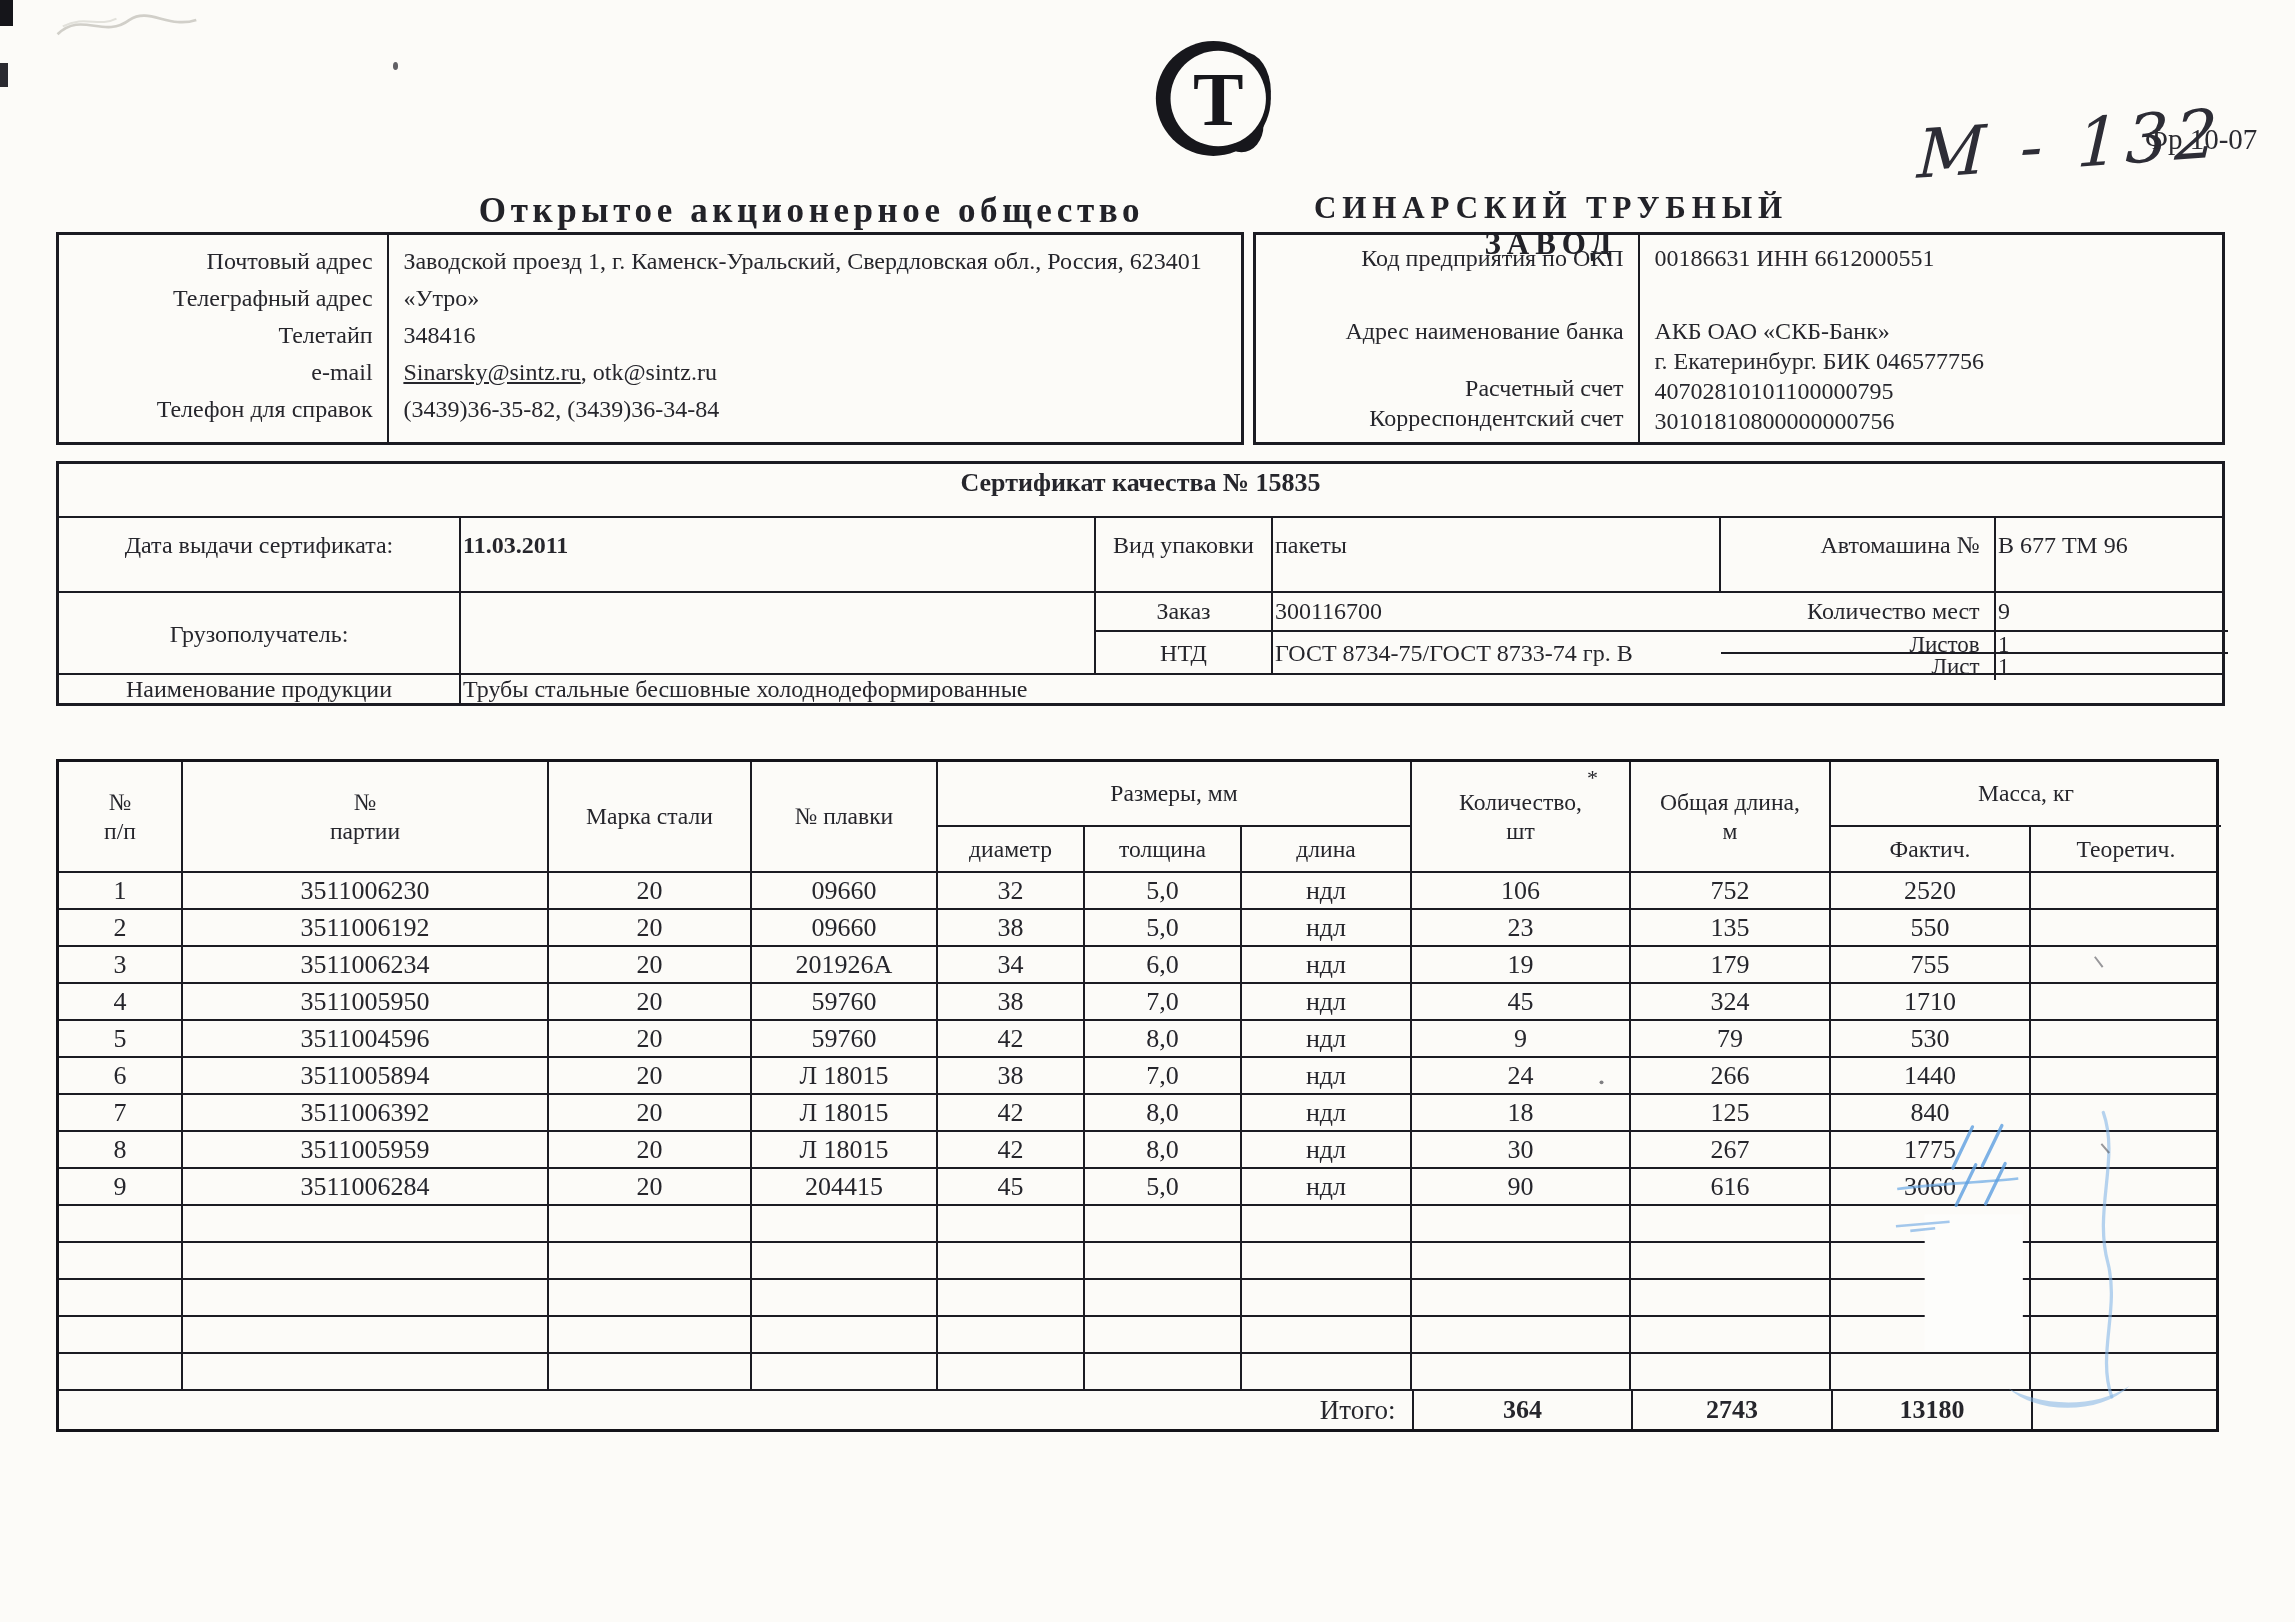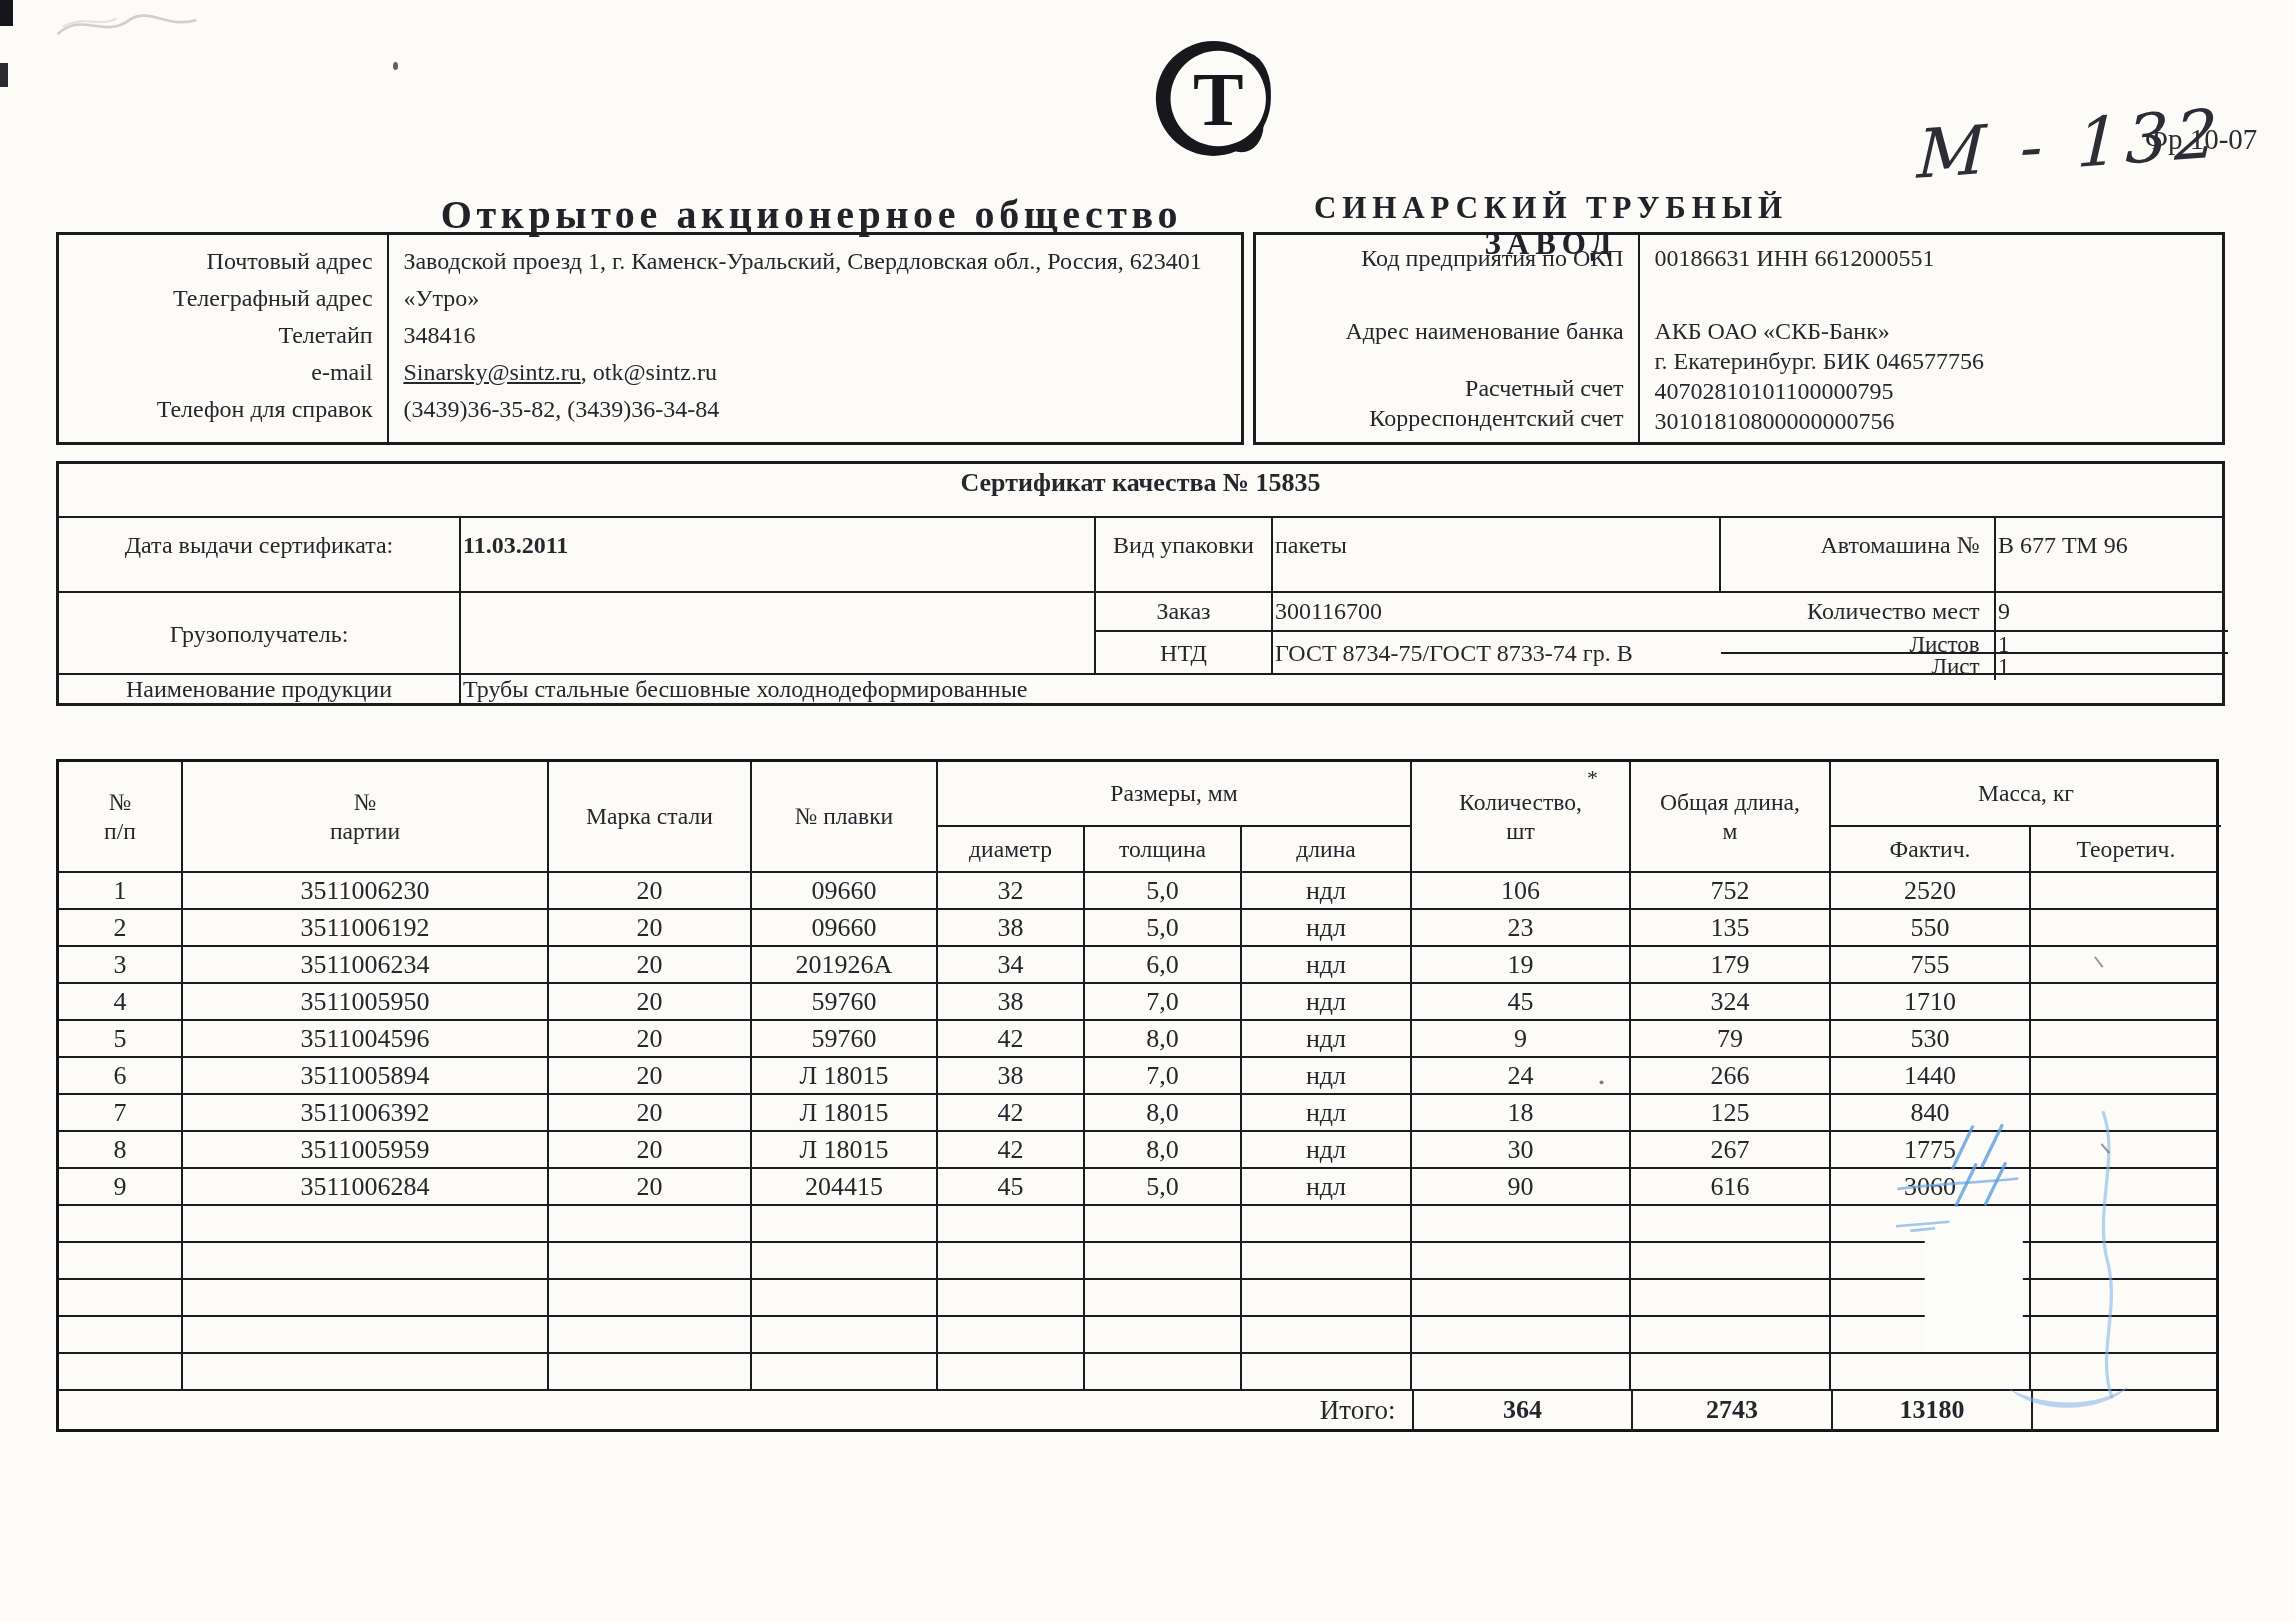--- a/index.html
+++ b/index.html
@@ -13,21 +13,21 @@
   }
   :root{
     --ln:#1b1b22;
     --cols:124px 366px 203px 186px 147px 157px 170px 219px 200px 200px 190px;
   }
   .abs{position:absolute;}
 
   
   .logo{left:1155px; top:30px; width:124px; height:137px;}
   .org-type{left:419px; top:191px; width:785px; text-align:center;
-    font-size:40px; font-weight:bold; letter-spacing:4.6px; color:#222228;}
+    font-size:35px; font-weight:bold; letter-spacing:4.6px; color:#222228;}
   .org-name{left:1276px; top:190px; width:550px; text-align:center;
     font-size:31px; font-weight:bold; letter-spacing:5.9px; color:#222228;}
   .handwritten{left:1917px; top:105px; font-size:67px; font-style:italic;
     letter-spacing:6.5px; color:#2d2d36; transform:rotate(-4deg) skewX(-6deg);
     font-family:"DejaVu Serif",serif;}
   .form-code{left:2145px; top:123px; font-size:29px; color:#2a2a30;}
 
   
   .bx{border:3.3px solid var(--ln); background:transparent;}
 

